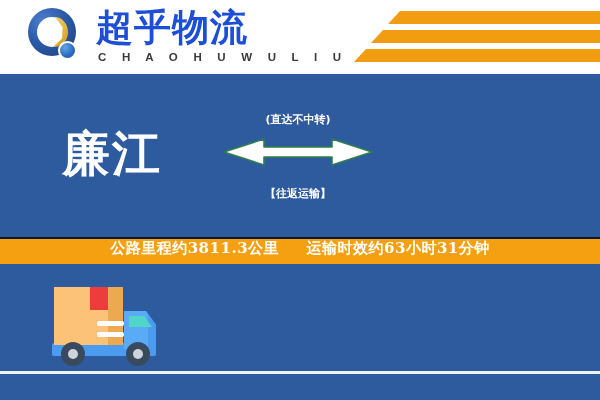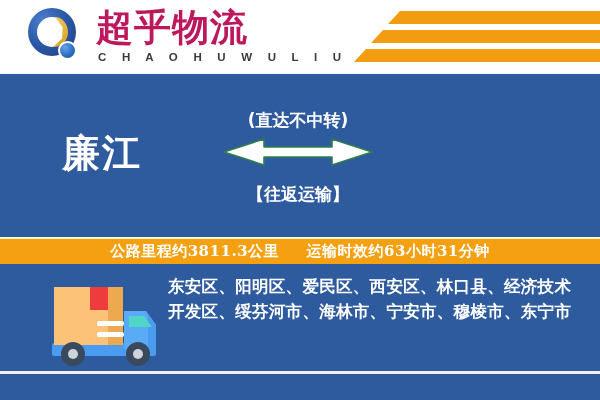--- a/index.html
+++ b/index.html
@@ -82,21 +82,21 @@
     position: absolute;
     left: 96px;
     top: 7px;
     width: 200px;
   }
   .logo-cn {
     font-family: "DejaVu Sans", "Liberation Sans", sans-serif;
     font-size: 37px;
     font-weight: bold;
     letter-spacing: 1px;
-    color: #be185d;
+    color: #1d4ed8;
     line-height: 42px;
     white-space: nowrap;
   }
   .logo-en {
     font-family: "Liberation Sans", sans-serif;
     font-size: 11.5px;
     font-weight: bold;
     letter-spacing: 6.2px;
     color: #3a3a3a;
     line-height: 16px;
@@ -128,40 +128,40 @@
     top: 74px;
     width: 600px;
     height: 163px;
     background: #2e5a9e;
   }
 
   .city {
     position: absolute;
     top: 50px;
     font-family: "DejaVu Serif", "Liberation Serif", serif;
-    font-size: 38px;
+    font-size: 48px;
     font-weight: bold;
     color: #ffffff;
     line-height: 58px;
     white-space: nowrap;
     letter-spacing: 2px;
   }
   .city.origin { left: 62px; }
   .city.dest   { left: 364px; }
 
   .middle {
     position: absolute;
     left: 222px;
     top: 36px;
     width: 152px;
     text-align: center;
   }
   .tag-top, .tag-bottom {
     font-family: "DejaVu Sans", "Liberation Sans", sans-serif;
-    font-size: 17px;
+    font-size: 11px;
     font-weight: bold;
     color: #ffffff;
     line-height: 20px;
     white-space: nowrap;
   }
   .tag-top { margin-bottom: 6px; }
   .tag-bottom { margin-top: 16px; }
 
   .arrow-wrap {
     position: relative;
@@ -171,24 +171,23 @@
   .arrow-wrap svg { display: block; }
 
   
   .infobar {
     position: absolute;
     left: 0;
     top: 237px;
     width: 600px;
     height: 27px;
     background: #f5a011;
-    border-top: 2px solid #fef9c3;
+    border-top: 2px solid #0f172a;
     box-sizing: border-box;
     display: flex;
-    align-items: center;
     justify-content: center;
   }
   .infobar-inner {
     font-family: "DejaVu Serif", "Liberation Serif", serif;
     font-size: 15px;
     font-weight: bold;
     color: #ffffff;
     white-space: nowrap;
     letter-spacing: 0.5px;
   }
@@ -304,18 +303,17 @@
 
         <path d="M101 39 L116 39 L124 50 L101 50 Z" fill="#4fd6c8"></path>
 
         <circle cx="45" cy="77" r="12" fill="#3a4a5e"></circle>
         <circle cx="45" cy="77" r="5" fill="#cfd4da"></circle>
         <circle cx="110" cy="77" r="12" fill="#3a4a5e"></circle>
         <circle cx="110" cy="77" r="5" fill="#cfd4da"></circle>
       </svg>
     </div>
 
-    <div class="districts">东安区、阳明区、爱民区、西安区、林口县、经济技术开发区、绥芬河市、海林市、宁安市、穆棱市、东宁市</div>
 
     <div class="road"></div>
   </div>
 
 </div>
 
 </body></html>

